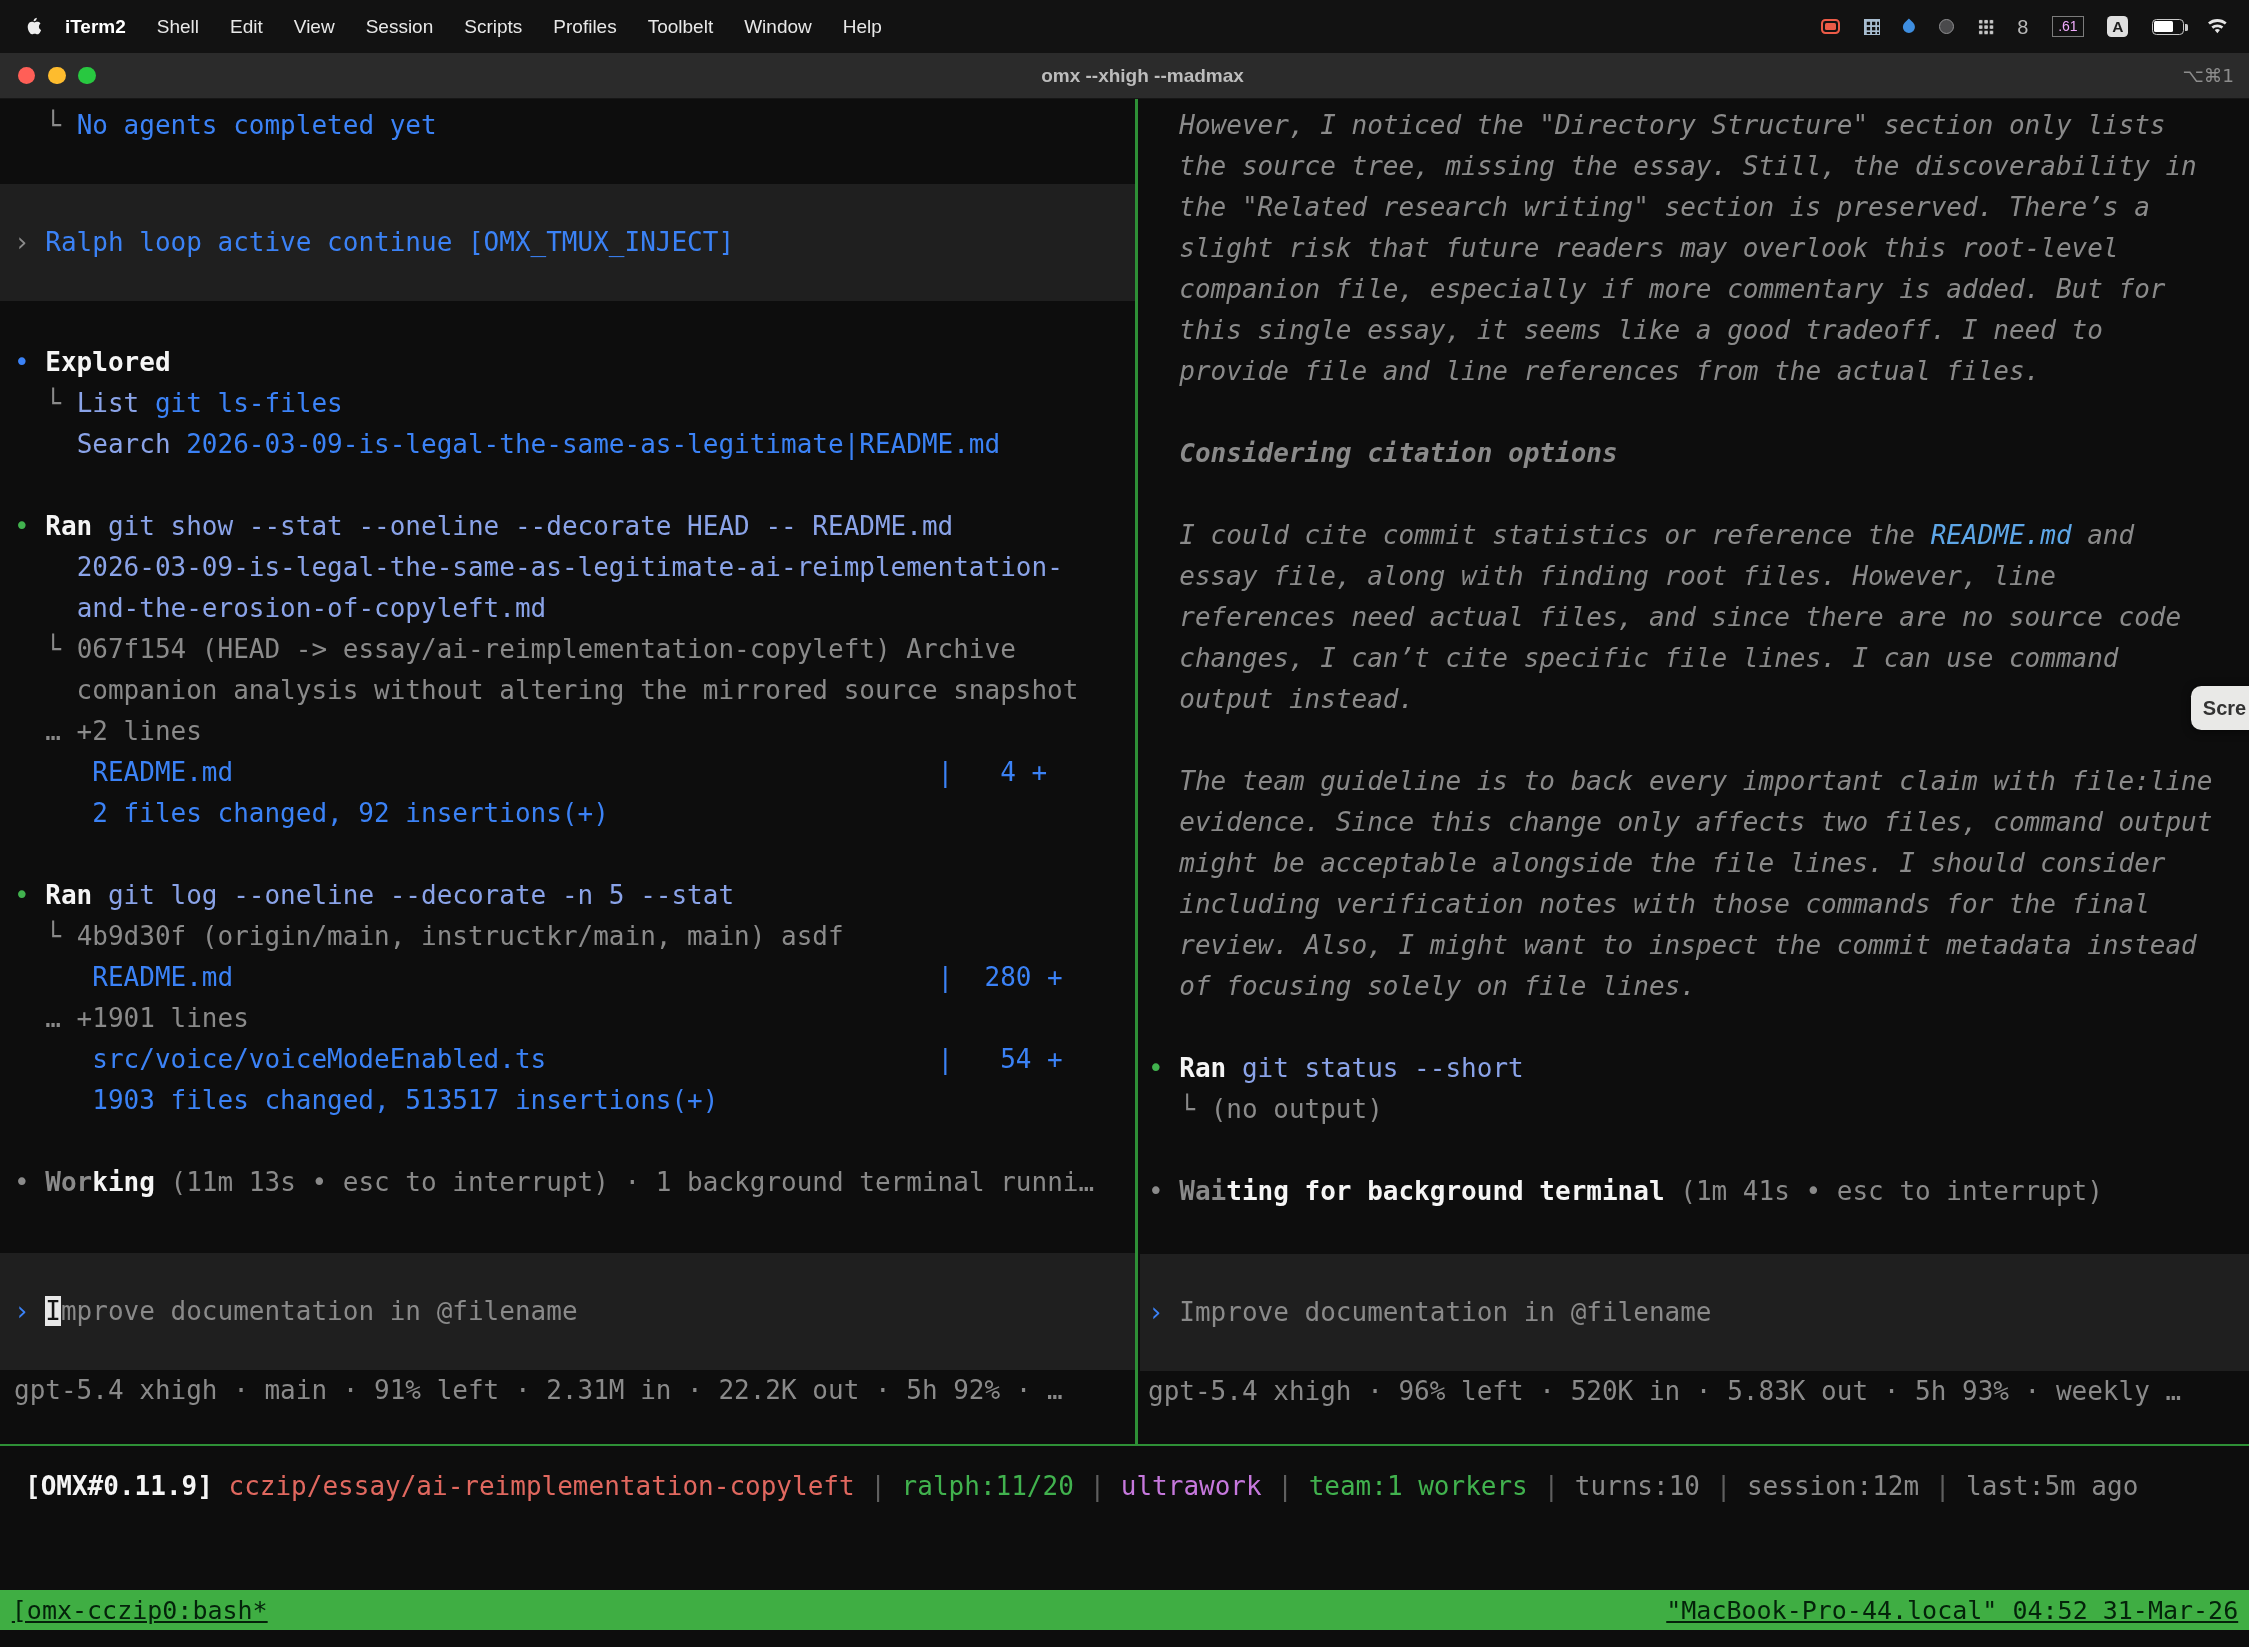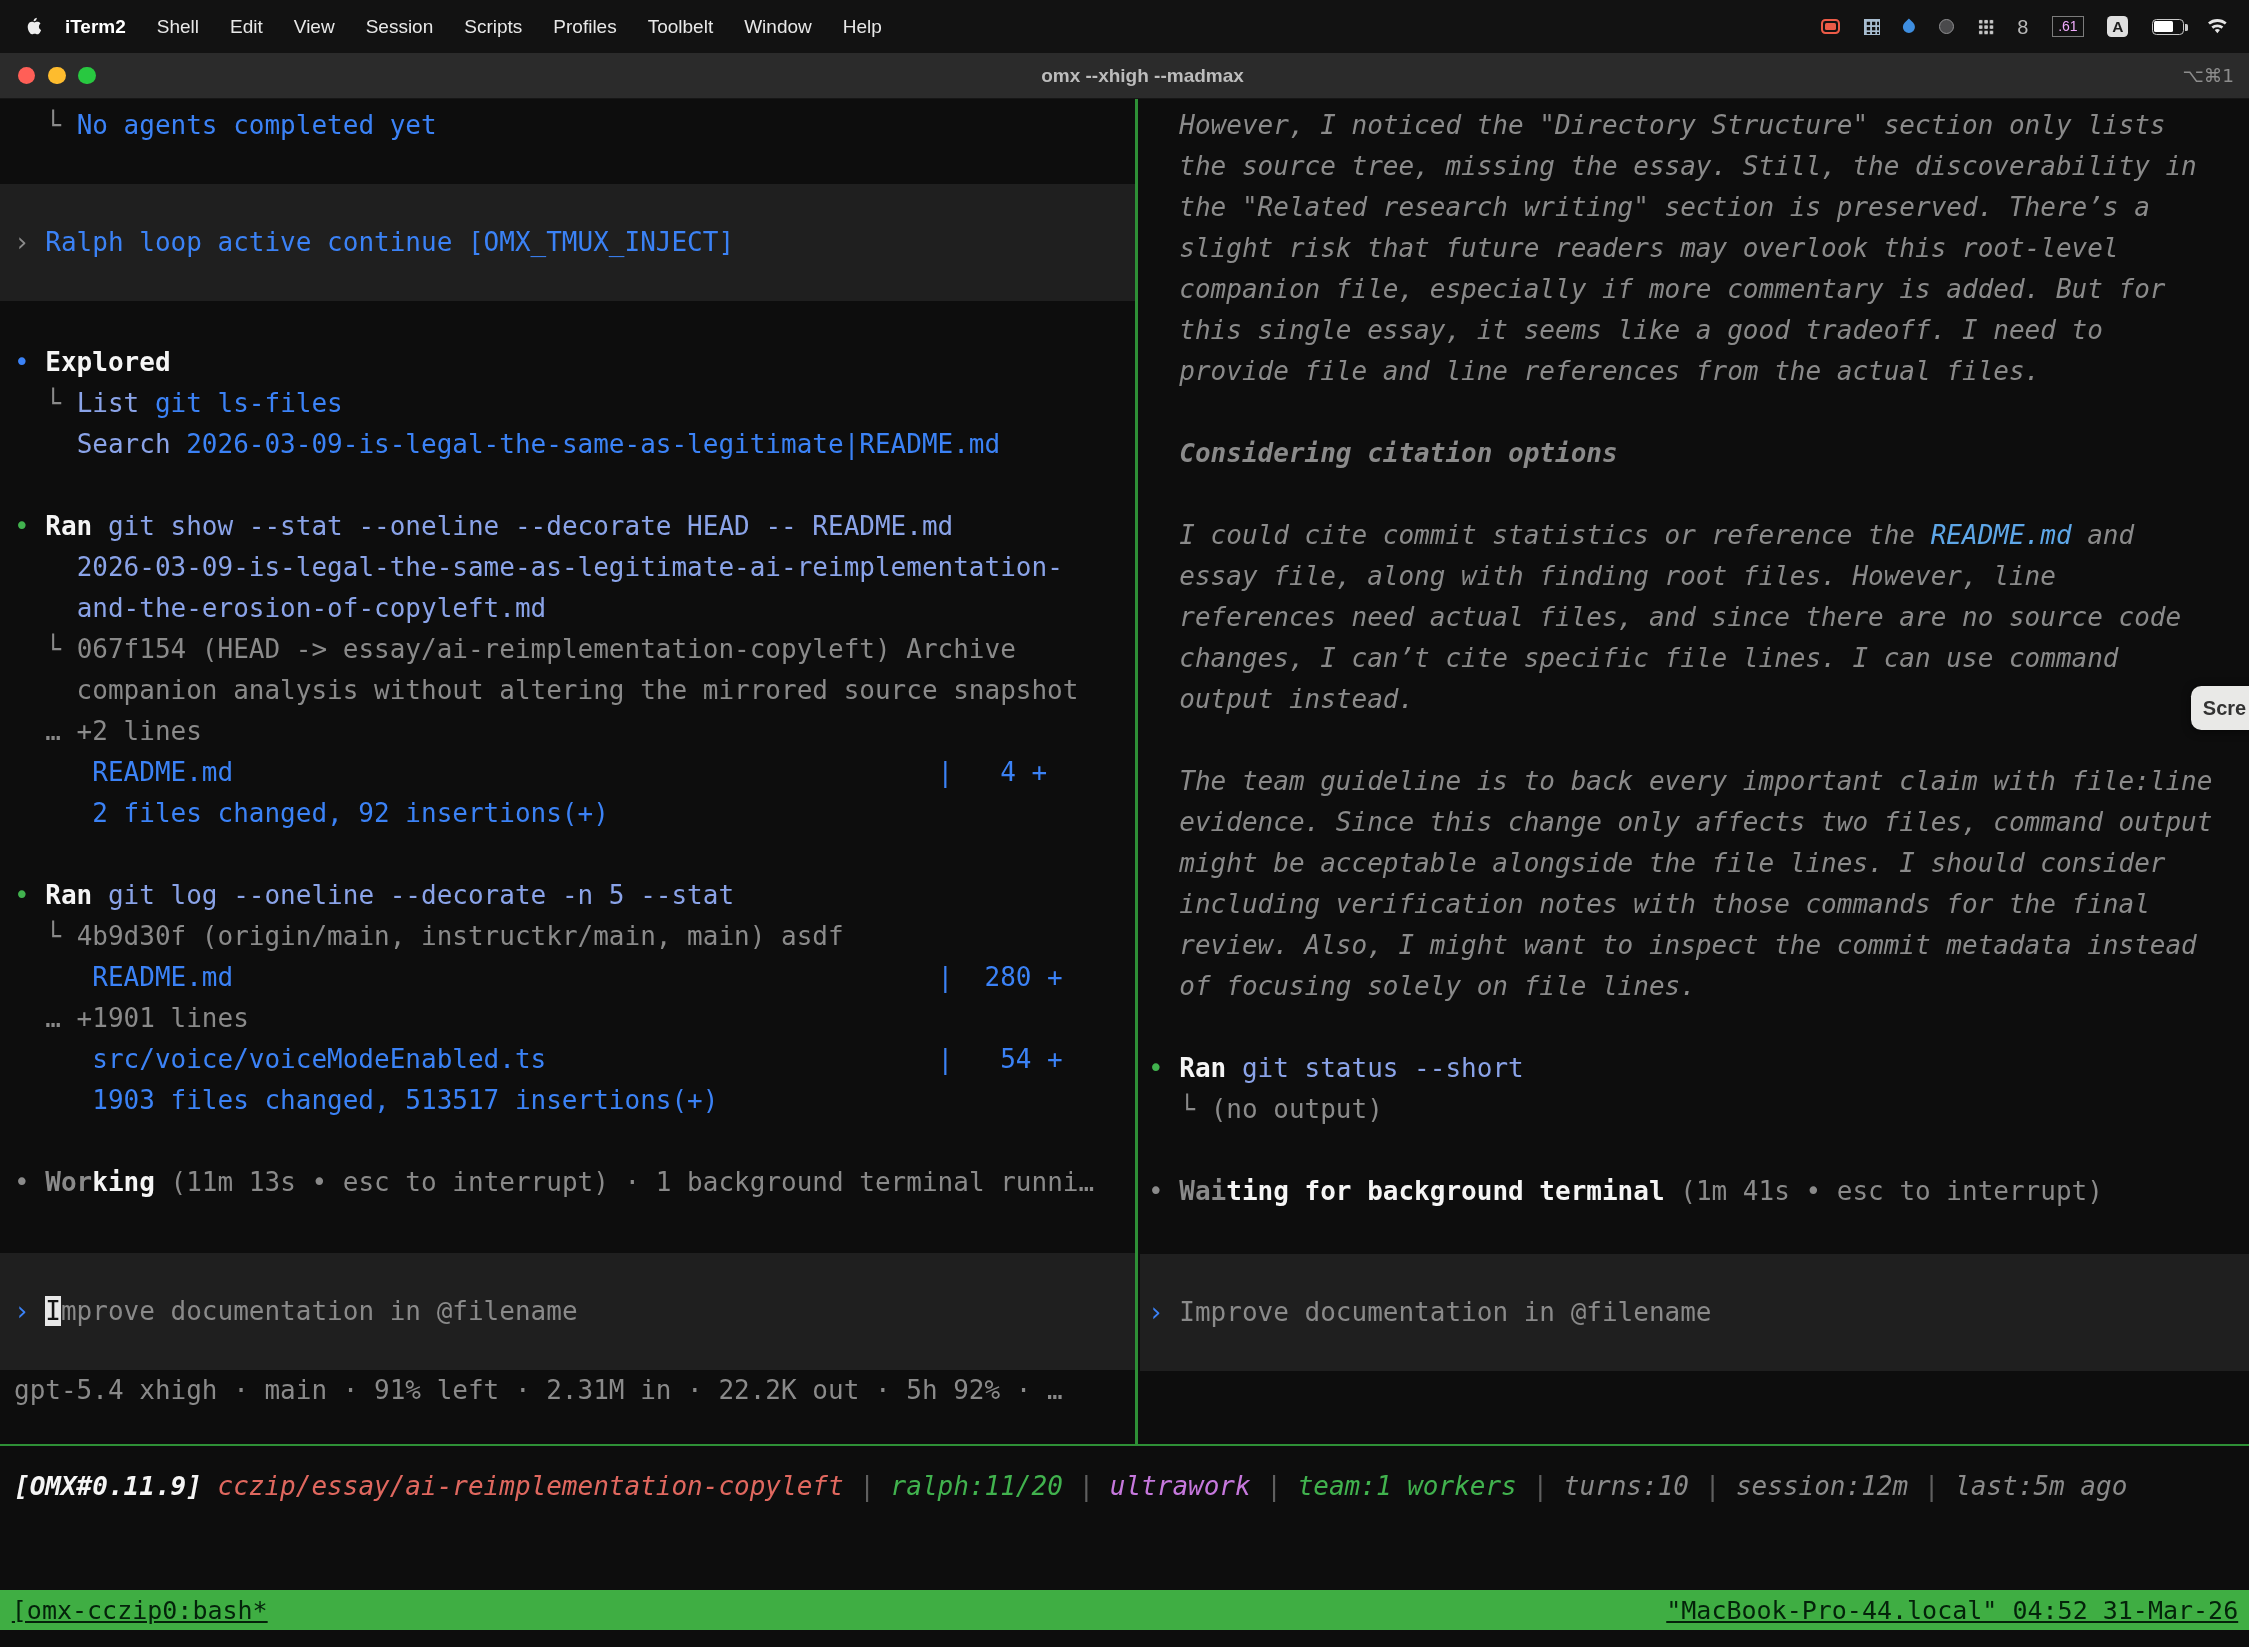--- a/index.html
+++ b/index.html
@@ -60,21 +60,21 @@
   .ital { font-style:italic; }
   .c-fg{color:#3b82f6} .c-wht{color:#f5f5f5} .c-dim{color:#8a8a8a} .c-dim2{color:#5f5f5f}
   .c-grn{color:#41b24e} .c-cmd{color:#8aa3e8} .c-blu{color:#5ea7e8} .c-red{color:#e0685f} .c-mag{color:#c678dd}
   .cursor { background:#e8e8e8; color:#141414; }
 
   .pbox { background:#1f1f1f; padding:38px 0; }
   .pbox.ralph { margin:38px 0 41px 0; }
   .pane-left  .pbox.input { margin-top:50px; }
   .pane-right .pbox.input { margin-top:42px; }
 
-  .status-pane { position:absolute; top:1347px; left:0; right:0; height:176px;font-style:italic; }
+  .status-pane { position:absolute; top:1347px; left:11px; right:0; height:176px; }
   .status-pane .tl { margin-top:20px; padding-left:14px; }
 
   .tmuxbar { position:absolute; top:1491px; left:0; right:0; height:40px; background:#3fae43; color:#04230a;
              display:flex; align-items:center; justify-content:space-between; padding:0 11.8px;
              font-size:25px; white-space:pre;text-decoration:underline; }
 
   .popover { position:absolute; top:686px; right:0; height:44px; min-width:59px; background:#e9e9e7; color:#333;
              border-radius:10.3px 0 0 10.3px; display:flex; align-items:center; padding-left:11.8px;
              font:600 20px "Liberation Sans", sans-serif; box-shadow:0 1.5px 8.9px rgba(0,0,0,.55); z-index:5; }
 </style>
@@ -192,20 +192,21 @@
         <div class="tl"><span class="c-dim ital">  review. Also, I might want to inspect the commit metadata instead</span></div>
         <div class="tl"><span class="c-dim ital">  of focusing solely on file lines.</span></div>
         <div class="tl"> </div>
         <div class="tl"><span class="c-grn">• </span><span class="c-wht bold">Ran</span><span class="c-fg"> </span><span class="c-cmd">git status --short</span></div>
         <div class="tl"><span class="c-dim">  └ </span><span class="c-dim">(no output)</span></div>
         <div class="tl"> </div>
         <div class="tl"><span class="c-dim">• </span><span class="c-dim bold">Wai</span><span class="c-wht bold">ting for background terminal</span><span class="c-dim"> (1m 41s • esc to interrupt)</span></div>
         <div class="pbox input">
           <div class="tl"><span class="c-fg">› </span><span class="c-dim">Improve documentation in @filename</span></div>
         </div>
+        <div class="tl"><span class="c-dim">gpt-5.4 xhigh · 96% left · 520K in · 5.83K out · 5h 93% · weekly …</span></div>
       </section>
     <div class="hdiv"></div>
     <div class="status-pane">
       <div class="tl"><span class="c-wht bold">[OMX#0.11.9]</span><span class="c-fg"> </span><span class="c-red">cczip/essay/ai-reimplementation-copyleft</span><span class="c-dim2"> | </span><span class="c-grn">ralph:11/20</span><span class="c-dim2"> | </span><span class="c-mag">ultrawork</span><span class="c-dim2"> | </span><span class="c-grn">team:1 workers</span><span class="c-dim2"> | </span><span class="c-dim">turns:10</span><span class="c-dim2"> | </span><span class="c-dim">session:12m</span><span class="c-dim2"> | </span><span class="c-dim">last:5m ago</span></div>
     </div>
     <footer class="tmuxbar">
       <span>[omx-cczip0:bash*</span>
       <span>"MacBook-Pro-44.local" 04:52 31-Mar-26</span>
     </footer>
   </main>

